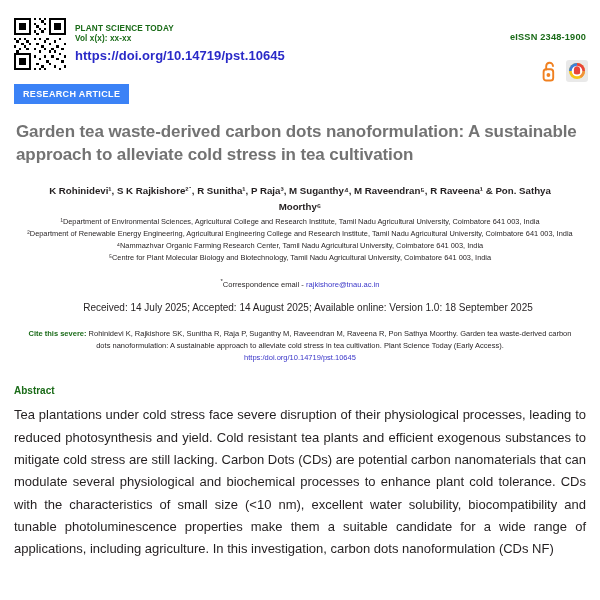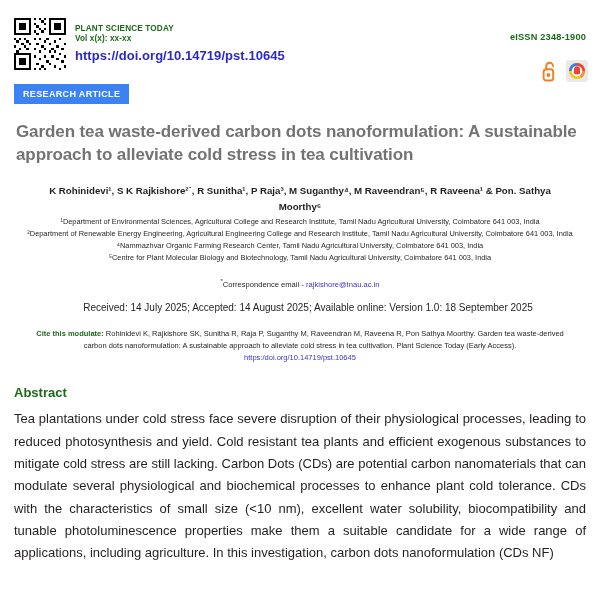--- a/index.html
+++ b/index.html
@@ -169,21 +169,21 @@
     text-decoration: none;
     display: inline-block;
     margin-top: 0px;
   }
 
   
   .abstract-section {
     margin: 22px 14px 0 14px;
   }
   .abstract-heading {
-    font-size: 13px;
+    font-size: 10px;
     font-weight: bold;
     color: #1a6b18;
     margin-bottom: 8px;
   }
   .abstract-body {
     font-size: 13px;
     line-height: 1.72;
     color: #231f20;
     text-align: justify;
   }
@@ -336,21 +336,21 @@
 
 
 <div class="correspondence">
   <sup>*</sup><span>Correspondence email - </span><a href="#">rajkishore@tnau.ac.in</a>
 </div>
 
 <div class="dates">Received: 14 July 2025; Accepted: 14 August 2025; Available online: Version 1.0: 18 September 2025</div>
 
 
 <div class="cite-wrap">
-  <span class="cite-label">Cite this modulate:</span><span> Rohinidevi K, Rajkishore SK, Sunitha R, Raja P, Suganthy M, Raveendran M, Raveena R, Pon Sathya Moorthy. Garden tea waste-derived carbon dots nanoformulation: A sustainable approach to alleviate cold stress in tea cultivation. Plant Science Today (Early Access).</span>
+  <span class="cite-label">Cite this severe:</span><span> Rohinidevi K, Rajkishore SK, Sunitha R, Raja P, Suganthy M, Raveendran M, Raveena R, Pon Sathya Moorthy. Garden tea waste-derived carbon dots nanoformulation: A sustainable approach to alleviate cold stress in tea cultivation. Plant Science Today (Early Access).</span>
   <br>
   <a class="cite-doi" href="#">https:/doi.org/10.14719/pst.10645</a>
 </div>
 
 
 <div class="abstract-section">
   <div class="abstract-heading">Abstract</div>
   <div class="abstract-body">Tea plantations under cold stress face severe disruption of their physiological processes, leading to reduced photosynthesis and yield. Cold resistant tea plants and efficient exogenous substances to mitigate cold stress are still lacking. Carbon Dots (CDs) are potential carbon nanomaterials that can modulate several physiological and biochemical processes to enhance plant cold tolerance. CDs with the characteristics of small size (&lt;10 nm), excellent water solubility, biocompatibility and tunable photoluminescence properties make them a suitable candidate for a wide range of applications, including agriculture. In this investigation, carbon dots nanoformulation (CDs NF)</div>
 </div>
 

